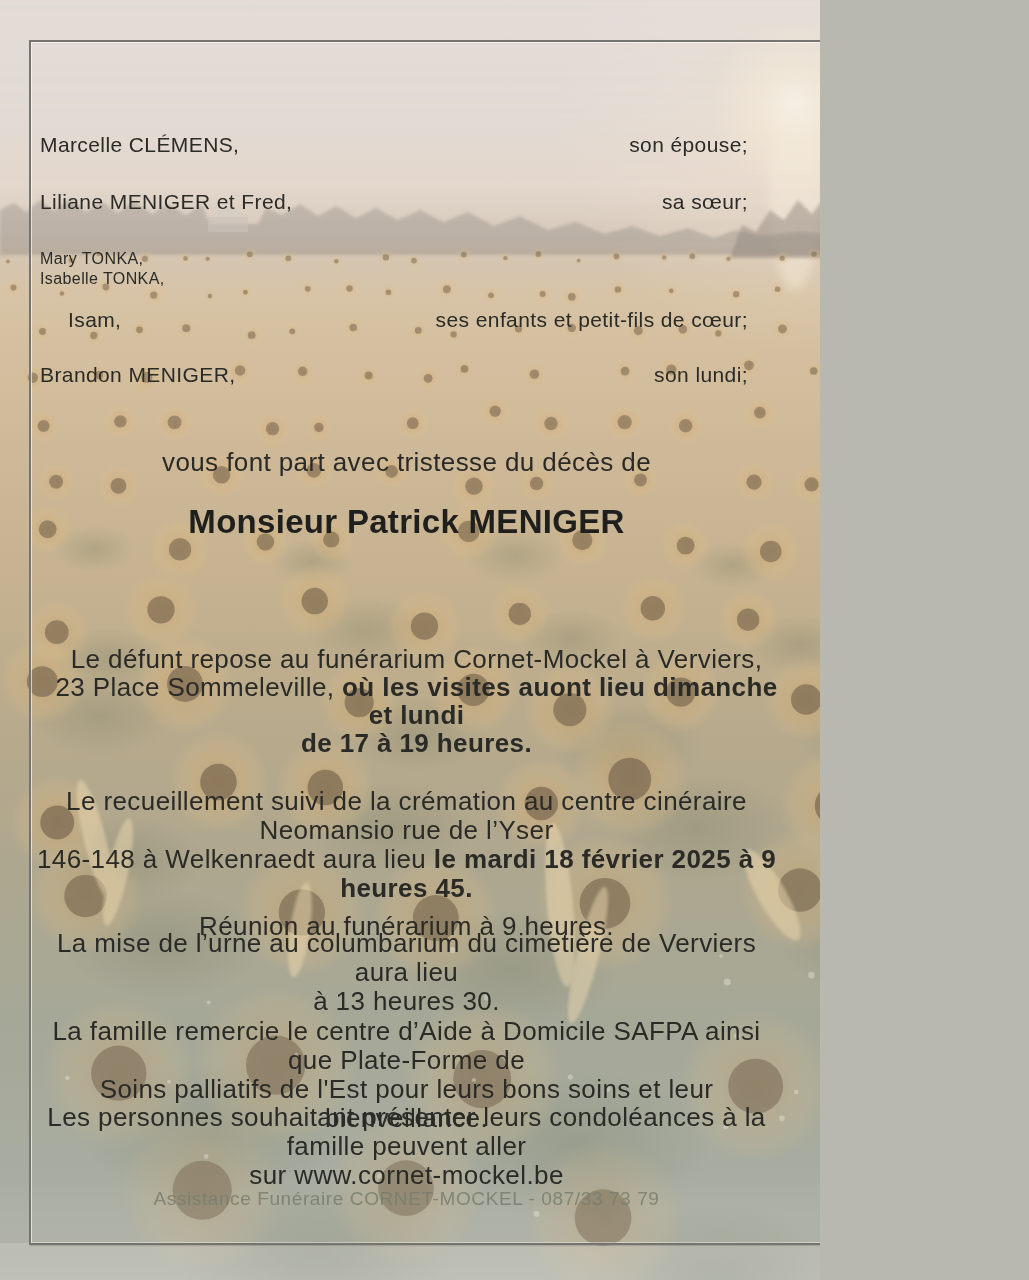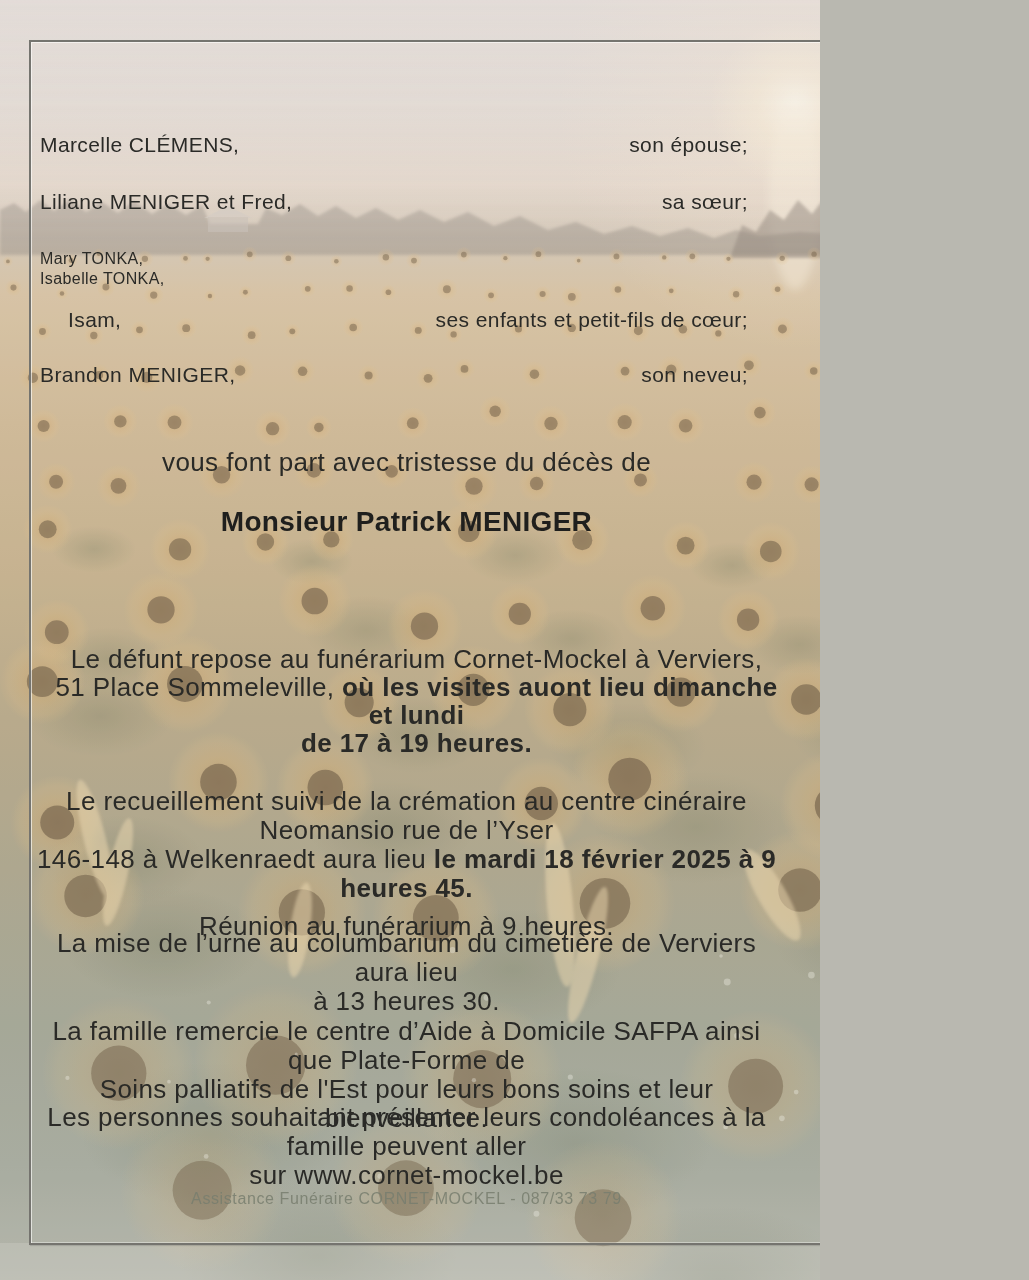--- a/index.html
+++ b/index.html
@@ -19,23 +19,23 @@
     position:absolute;left:40px;right:72px;display:flex;
     justify-content:space-between;font-size:21px;letter-spacing:.4px;white-space:nowrap;
   }
   .single{position:absolute;left:40px;font-size:16px;letter-spacing:.4px;white-space:nowrap;}
   .indent{padding-left:28px;text-align:center;}
   .center{
     position:absolute;left:33px;right:40px;text-align:center;
     font-size:26px;letter-spacing:.4px;line-height:29px;
   }
   .lh28{line-height:28px;margin-left:20px;}
-  .title{font-size:28px;font-weight:bold;letter-spacing:.3px;line-height:36px;color:#1f1f1d;text-align:center;}
+  .title{font-size:33px;font-weight:bold;letter-spacing:.3px;line-height:36px;color:#1f1f1d;text-align:center;}
   .b{font-weight:bold;}
-  .footer{color:rgba(120,126,110,.85);font-size:16px;letter-spacing:.6px;}
+  .footer{color:rgba(120,126,110,.85);font-size:19px;letter-spacing:.6px;}
 </style>
 </head>
 <body>
 
 <div class="stage">
 
   <svg class="bg" viewBox="0 0 1029 1280" preserveAspectRatio="none">
     <defs>
       <linearGradient id="gBase" x1="0" y1="0" x2="0" y2="1">
         <stop offset="0%" stop-color="#dcd5d1"></stop>
@@ -490,29 +490,29 @@
     <span>sa sœur;</span>
   </div>
   <div class="single" style="top:250px">Mary TONKA,</div>
   <div class="single" style="top:270px">Isabelle TONKA,</div>
   <div class="row" style="top:308px">
     <span class="indent">Isam,</span>
     <span>ses enfants et petit-fils de cœur;</span>
   </div>
   <div class="row" style="top:363px">
     <span>Brandon MENIGER,</span>
-    <span>son neveu;</span>
+    <span>son lundi;</span>
   </div>
 
   <div class="center" style="top:448px">vous font part avec tristesse du décès de</div>
   <div class="center title" style="top:504px">Monsieur Patrick MENIGER</div>
 
   <div class="center lh28" style="top:645px">
     <div>Le défunt repose au funérarium Cornet-Mockel à Verviers,</div>
-    <div><span>51 Place Sommeleville, </span><span class="b">où les visites auont lieu dimanche et lundi</span></div>
+    <div><span>23 Place Sommeleville, </span><span class="b">où les visites auont lieu dimanche et lundi</span></div>
     <div class="b">de 17 à 19 heures.</div>
   </div>
 
   <div class="center" style="top:787px">
     <div>Le recueillement suivi de la crémation au centre cinéraire Neomansio rue de l’Yser</div>
     <div><span>146-148 à Welkenraedt aura lieu </span><span class="b">le mardi 18 février 2025 à 9 heures 45.</span></div>
   </div>
 
   <div class="center" style="top:912px">Réunion au funérarium à 9 heures.</div>
 

